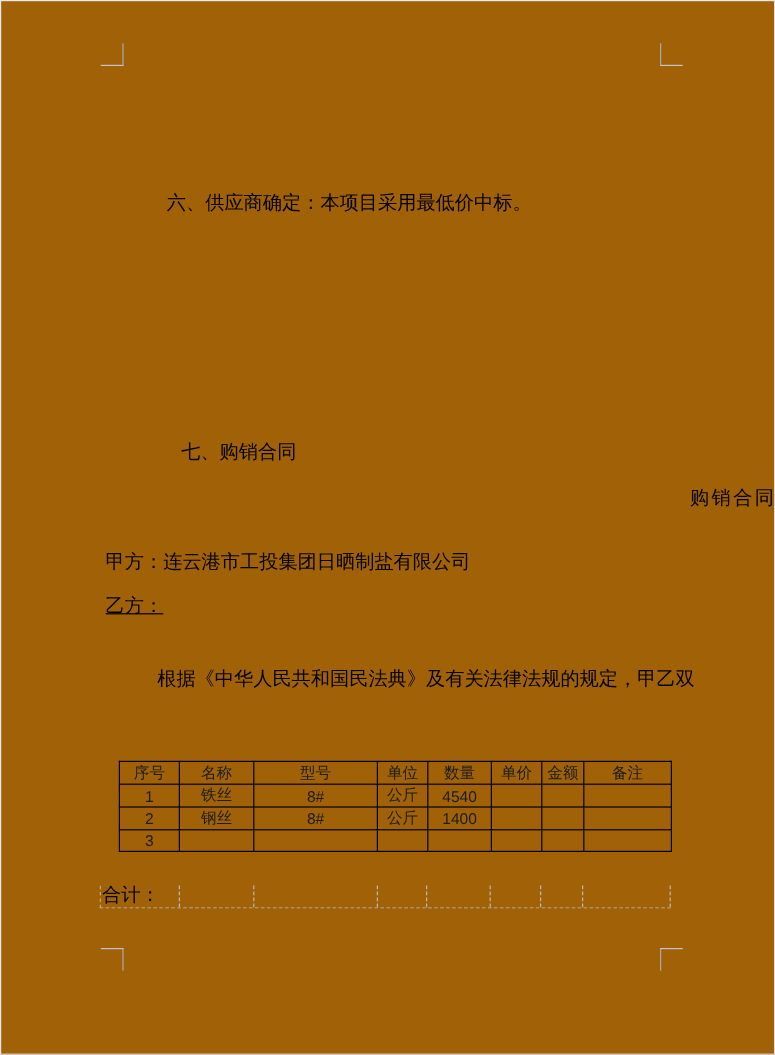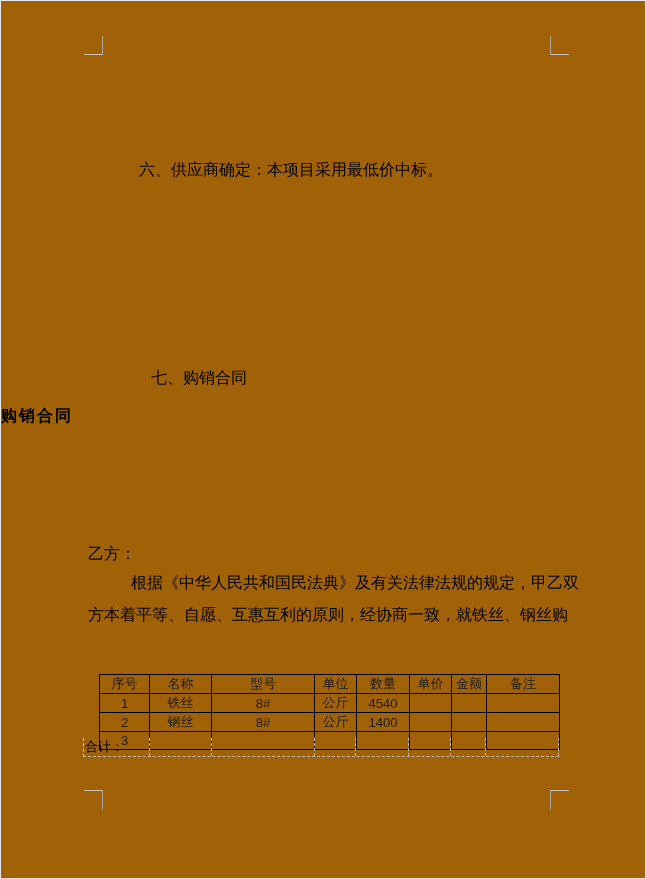--- a/index.html
+++ b/index.html
@@ -17,47 +17,47 @@
   
   .crop{position:absolute;width:18px;height:18px;}
   .crop.tl{left:83px;top:35px;border-right:1px solid #a9a9ad;border-bottom:1px solid #c4c4c8;}
   .crop.tr{left:549px;top:35px;border-left:1px solid #a9a9ad;border-bottom:1px solid #c4c4c8;}
   .crop.bl{left:83px;top:789px;border-right:1px solid #a9a9ad;border-top:1px solid #c4c4c8;}
   .crop.br{left:549px;top:789px;border-left:1px solid #a9a9ad;border-top:1px solid #c4c4c8;}
 
   .line{position:absolute;font-size:16px;line-height:18px;white-space:nowrap;}
   .sec-six{left:138px;top:160px;}
   .sec-seven{left:138px;top:368px;margin-left:12px;}
-  .doc-title{left:0;top:406px;width:646px;text-align:left;letter-spacing:2px;font-weight:bold;}
+  .doc-title{left:0;top:406px;width:646px;text-align:right;letter-spacing:2px;}
   .party-a{left:87px;top:459px;}
-  .party-b{left:87px;top:544px;}
+  .party-b{left:87px;top:496px;text-decoration:underline;}
 
-  .preamble{position:absolute;left:87px;top:550px;width:482px;font-size:16px;line-height:32px;margin-top:16px;}
+  .preamble{position:absolute;left:87px;top:550px;width:482px;font-size:16px;line-height:32px;}
   .preamble .pl{white-space:nowrap;}
   .preamble .pl.first{text-indent:43px;}
 
   table.goods{
-    position:absolute;left:98px;top:673px;
+    position:absolute;left:98px;top:633px;
     border-collapse:collapse;table-layout:fixed;
     font-size:13px;
     padding-left:16px;
   }
   table.goods td{
     border:1px solid #000;
     height:17px;padding:0;margin:0;
     text-align:center;vertical-align:middle;
     overflow:hidden;white-space:nowrap;
     color:#1c1c1c;
   }
   .total-row{
     position:absolute;left:82px;top:737px;width:476px;height:19px;
     display:flex;box-sizing:border-box;
     border-bottom:1px dashed #b9b9b9;
     border-left:1px dashed #cfcfcf;
-    font-size:13px;line-height:18px;
+    font-size:16px;line-height:18px;
   }
   .total-row .tcell{
     box-sizing:border-box;height:100%;
     border-right:1px dashed #b9b9b9;
     overflow:hidden;white-space:nowrap;
   }
   .total-row .tcell.label{padding-left:1px;}
 </style>
 </head>
 <body>
@@ -68,26 +68,26 @@
   <div class="crop tr"></div>
   <div class="crop bl"></div>
   <div class="crop br"></div>
 
   <div class="line sec-six">六、供应商确定：本项目采用最低价中标。</div>
 
   <div class="line sec-seven">七、购销合同</div>
 
   <div class="line doc-title">购销合同</div>
 
+  <div class="line party-a">甲方：连云港市工投集团日晒制盐有限公司</div>
 
   <div class="line party-b">乙方：</div>
 
   <div class="preamble">
     <div class="pl first">根据《中华人民共和国民法典》及有关法律法规的规定，甲乙双</div>
-    <div class="pl">方本着平等、自愿、互惠互利的原则，经协商一致，就铁丝、钢丝购</div>
   </div>
 
   <table class="goods">
     <colgroup>
       <col style="width:50px">
         <col style="width:62px">
         <col style="width:103px">
         <col style="width:42px">
       <col style="width:53px">
         <col style="width:42px">

